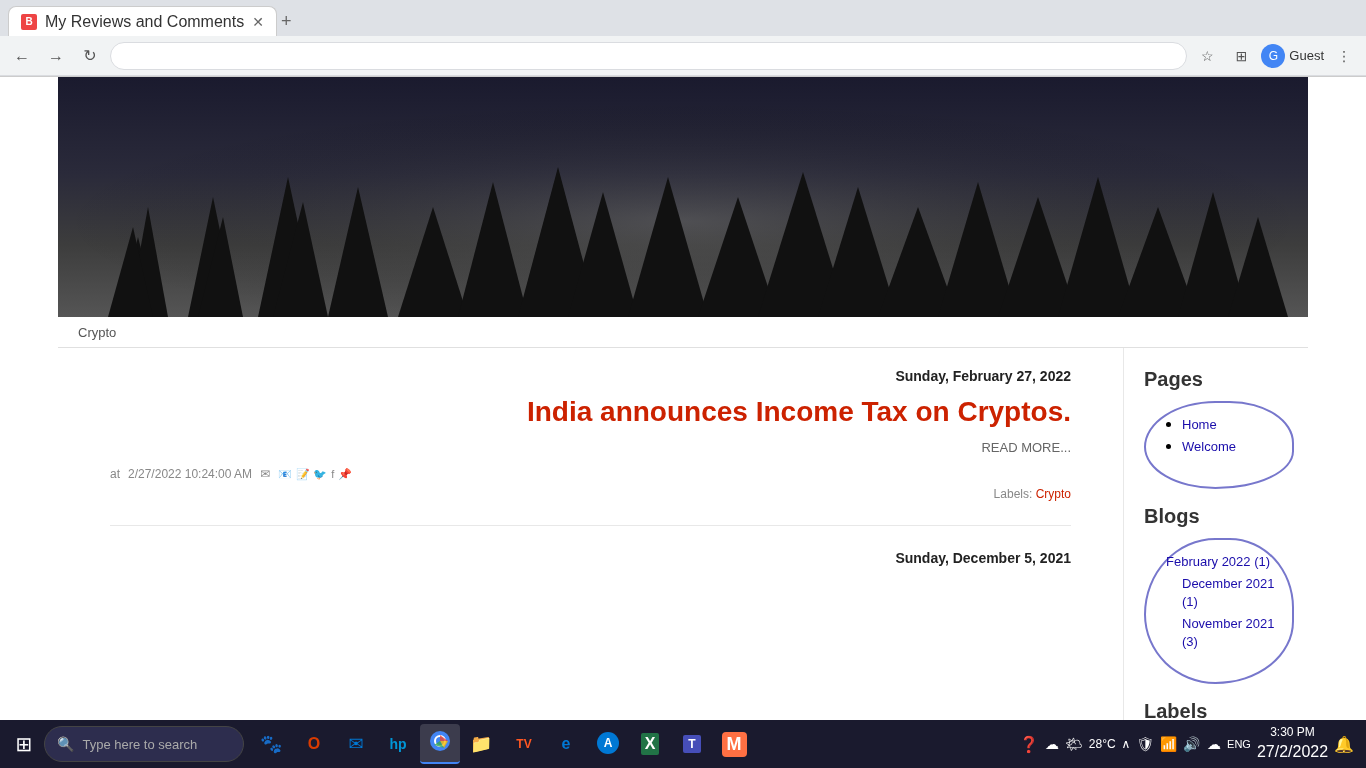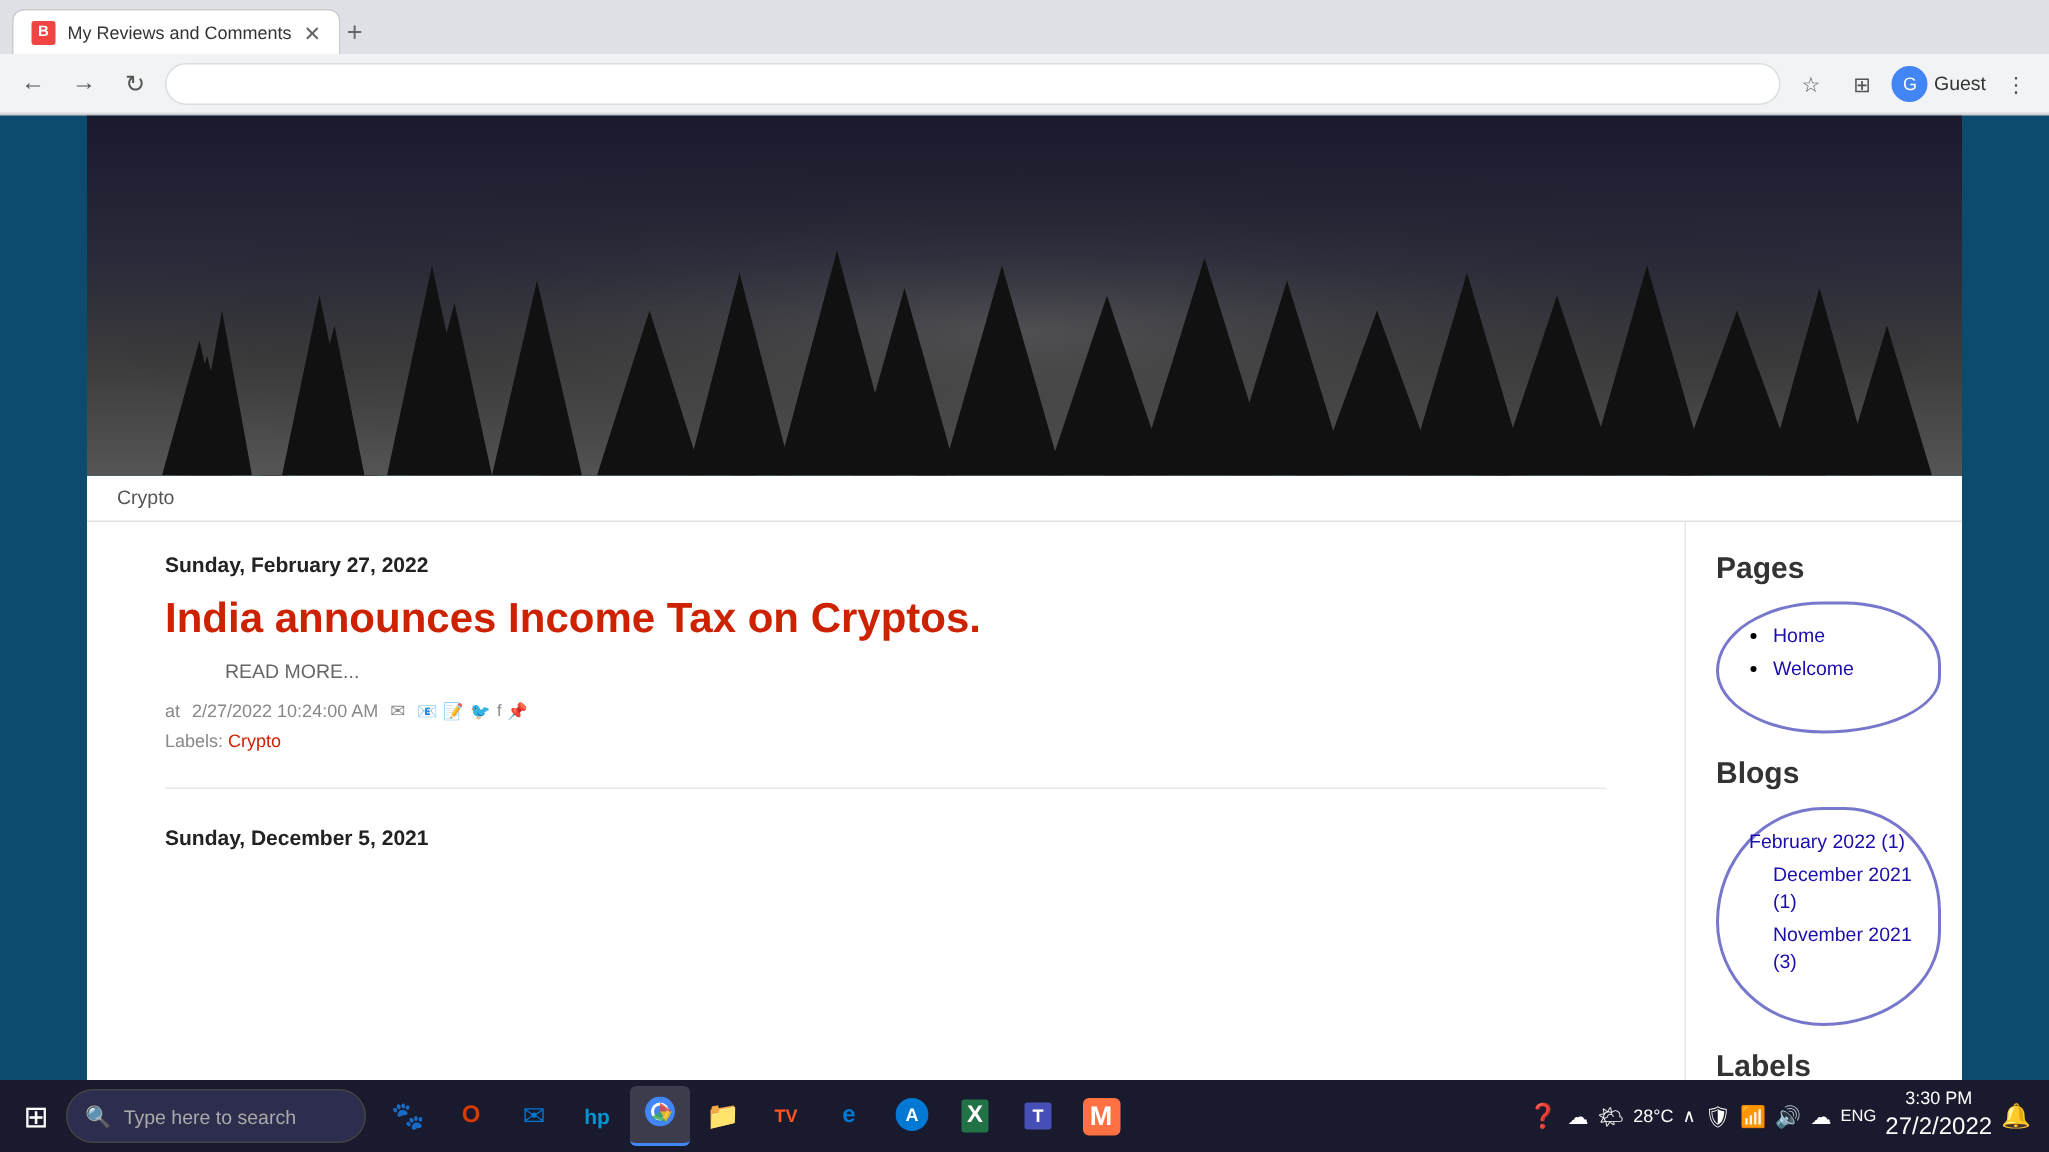--- a/index.html
+++ b/index.html
@@ -33,21 +33,21 @@
       border-bottom: none;
     }
     .tab-favicon {
       width: 16px;
       height: 16px;
       background: #e44;
       border-radius: 2px;
       display: flex; align-items: center; justify-content: center;
       color: white; font-size: 10px; font-weight: bold;
     }
-    .tab-title { flex: 1; font-size: 12px; }
+    .tab-title { flex: 1; font-size: 16px; }
     .tab-close { font-size: 14px; color: #666; cursor: pointer; }
     .new-tab-btn { margin-left: 4px; font-size: 18px; color: #666; cursor: pointer; background: none; border: none; }
 
     .nav-bar {
       display: flex;
       align-items: center;
       padding: 4px 8px;
       background: #f1f3f4;
       height: 40px;
       gap: 6px;
@@ -88,21 +88,21 @@
       width: 24px; height: 24px; border-radius: 50%;
       background: #4285f4; color: white;
       display: flex; align-items: center; justify-content: center;
       font-size: 12px;
     }
 
     
     .page-wrapper {
       width: 100%;
       height: calc(768px - 76px - 48px);
-      background: #0c4a6e;
+      background: #ffffff;
       display: flex;
       flex-direction: column;
       overflow: hidden;
     }
 
     
     .hero-image {
       width: 1250px;
       margin: 0 auto;
       height: 240px;
@@ -149,20 +149,21 @@
       display: flex;
       background: #fff;
       flex: 1;
       overflow: hidden;
     }
 
     .content-area {
       flex: 1;
       padding: 20px 52px;
       overflow-y: auto;
+      text-align: right;
     }
 
     .sidebar {
       width: 185px;
       padding: 20px;
       border-left: 1px solid #e8e8e8;
       flex-shrink: 0;
     }
 
     

